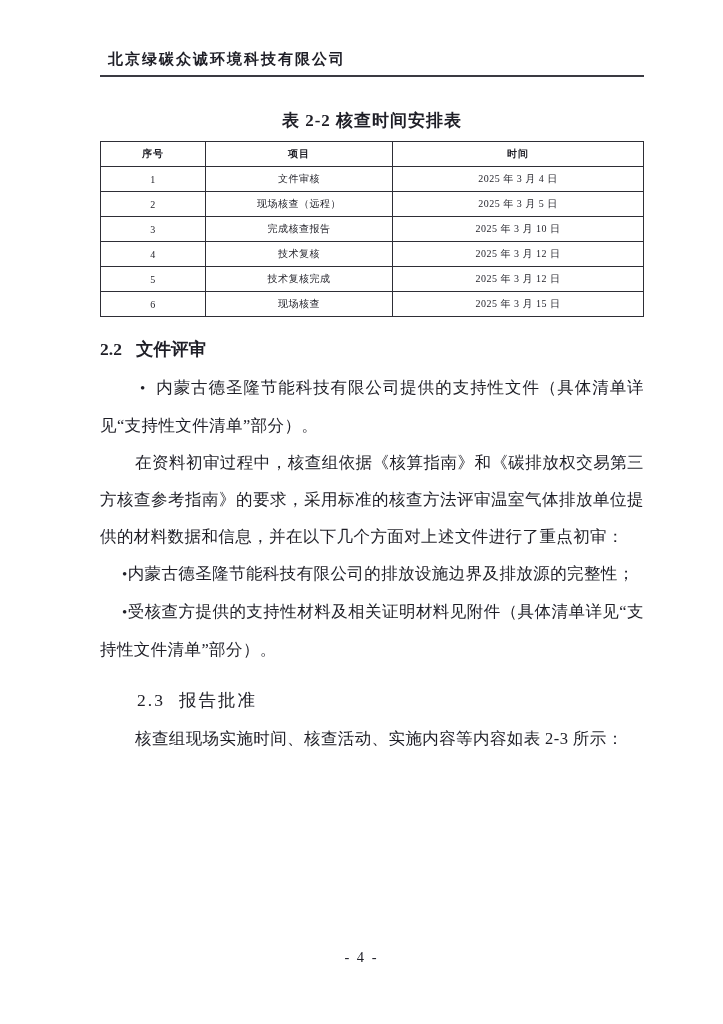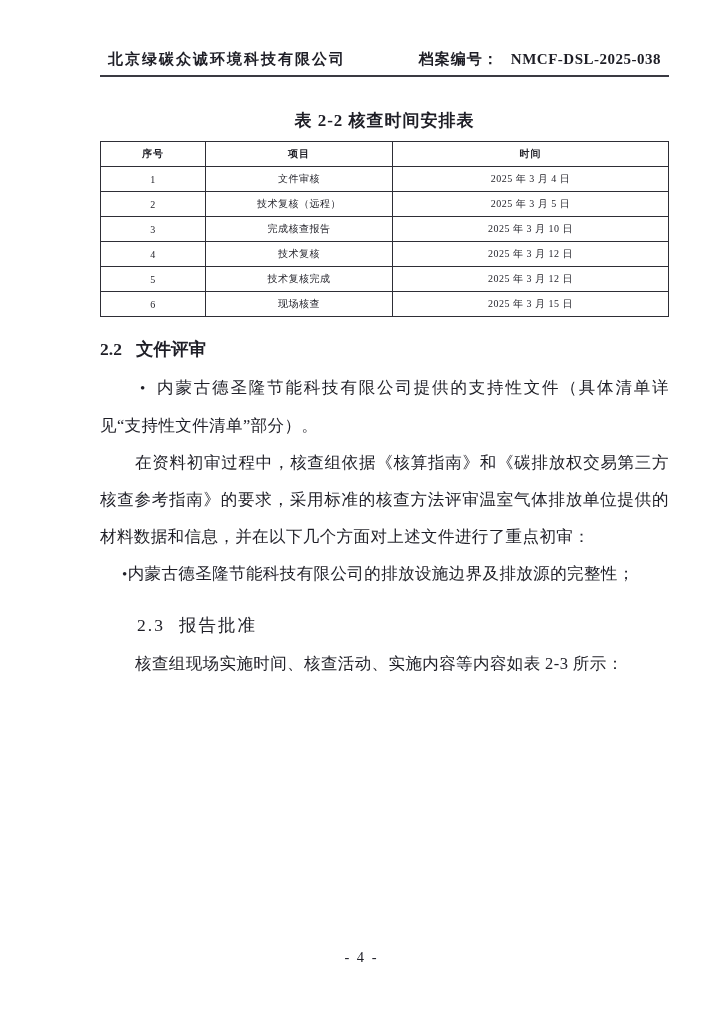--- a/index.html
+++ b/index.html
@@ -11,21 +11,21 @@
     width: 723px;
     height: 1024px;
     position: relative;
     overflow: hidden;
     font-family: "Liberation Serif", "DejaVu Serif", serif;
     color: #1e1e26;
   }
   .page {
     position: absolute;
     top: 0; left: 0; right: 0; bottom: 0;
-    padding: 50px 54px 0 100px;
+    padding: 50px 79px 0 100px;
     box-sizing: border-box;
   }
   
   .doc-header {
     display: flex;
     justify-content: space-between;
     align-items: flex-end;
     padding: 0 8px 6px 8px;
     border-bottom: 2px solid #3a3a42;
   }
@@ -102,24 +102,20 @@
     letter-spacing: 2px;
   }
 </style>
 </head>
 <body>
 
 <div class="page">
 
   <div class="doc-header">
     <span class="company">北京绿碳众诚环境科技有限公司</span>
-    <span class="archive">
-      <span class="label">档案编号：</span>
-      <span class="number">NMCF-DSL-2025-038</span>
-    </span>
   </div>
 
   <div class="table-caption">表 2-2  核查时间安排表</div>
 
   <table class="schedule">
     <colgroup>
       <col class="c-num">
       <col class="c-item">
       <col class="c-time">
     </colgroup>
@@ -131,21 +127,21 @@
         </tr>
     </thead>
     <tbody>
         <tr>
           <td>1</td>
           <td>文件审核</td>
           <td>2025 年 3 月 4 日</td>
         </tr>
         <tr>
           <td>2</td>
-          <td>技术复核（远程）</td>
+          <td>现场核查（远程）</td>
           <td>2025 年 3 月 5 日</td>
         </tr>
         <tr>
           <td>3</td>
           <td>完成核查报告</td>
           <td>2025 年 3 月 10 日</td>
         </tr>
         <tr>
           <td>4</td>
           <td>技术复核</td>
@@ -172,20 +168,23 @@
   <p class="para bullet bullet-1">
     <span class="marker">•</span><span>内蒙古德圣隆节能科技有限公司提供的支持性文件（具体清单详见“支持性文件清单”部分）。</span>
   </p>
 
   <p class="para indent-2em">在资料初审过程中，核查组依据《核算指南》和《碳排放权交易第三方核查参考指南》的要求，采用标准的核查方法评审温室气体排放单位提供的材料数据和信息，并在以下几个方面对上述文件进行了重点初审：</p>
 
   <p class="para bullet bullet-2">
     <span class="marker">•</span><span>内蒙古德圣隆节能科技有限公司的排放设施边界及排放源的完整性；</span>
   </p>
 
+  <p class="para bullet bullet-3">
+    <span class="marker">•</span><span>受核查方提供的支持性材料及相关证明材料见附件（具体清单详见“支持性文件清单”部分）。</span>
+  </p>
 
   <h2 class="heading heading-2-3">
     <span class="h-num">2.3</span><span>报告批准</span>
   </h2>
 
   <p class="para indent-2em">核查组现场实施时间、核查活动、实施内容等内容如表 2-3 所示：</p>
 
   <div class="doc-footer">- 4 -</div>
 
 </div>

